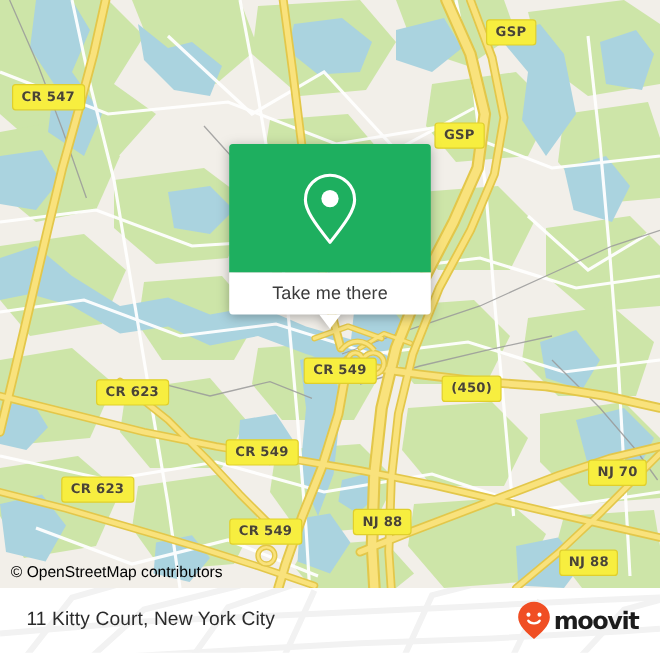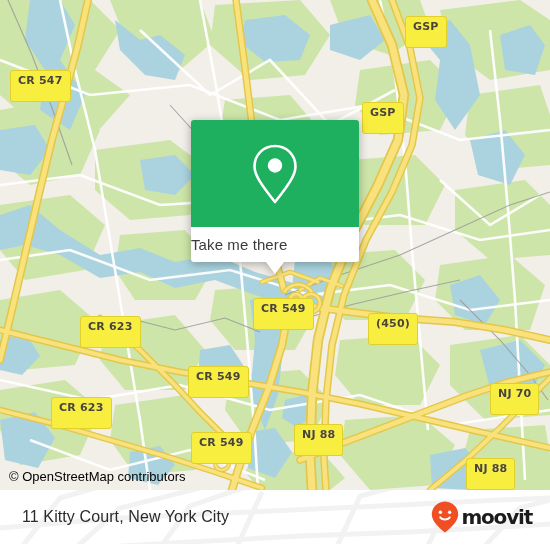--- a/index.html
+++ b/index.html
@@ -31,21 +31,21 @@
     position:absolute;
     background:#f7ee3f;
     border:1.6px solid #e0cf2c;
     border-radius:3px;
     color:#4a4432;
     font-family:"DejaVu Sans", sans-serif;
     font-size:11px;
     font-weight:bold;
     letter-spacing:.2px;
     line-height:1;
-    padding:4px 7px 15px 7px;
+    padding:4px 7px 5px 7px;
     white-space:nowrap;
     text-shadow:0 0 1px rgba(255,255,255,.4);
   }
 
   
   .callout {
     position:absolute;
     left:191px; top:120px;
     width:168px;
     filter:drop-shadow(0 2px 5px rgba(0,0,0,0.30));
@@ -58,21 +58,21 @@
     align-items:center;
     justify-content:center;
   }
   .pin-glyph { display:block; }
   .callout-footer {
     width:168px; height:35px;
     background:#ffffff;
     border-radius:0 0 3px 3px;
     display:flex;
     align-items:center;
-    justify-content:flex-start;
+    justify-content:center;
   }
   .callout-footer span {
     font-family:"Liberation Sans", sans-serif;
     font-size:15px;
     color:#3b3b3b;
     letter-spacing:.1px;
   }
   .callout-tail {
     position:absolute;
     left:50%; top:142px;

